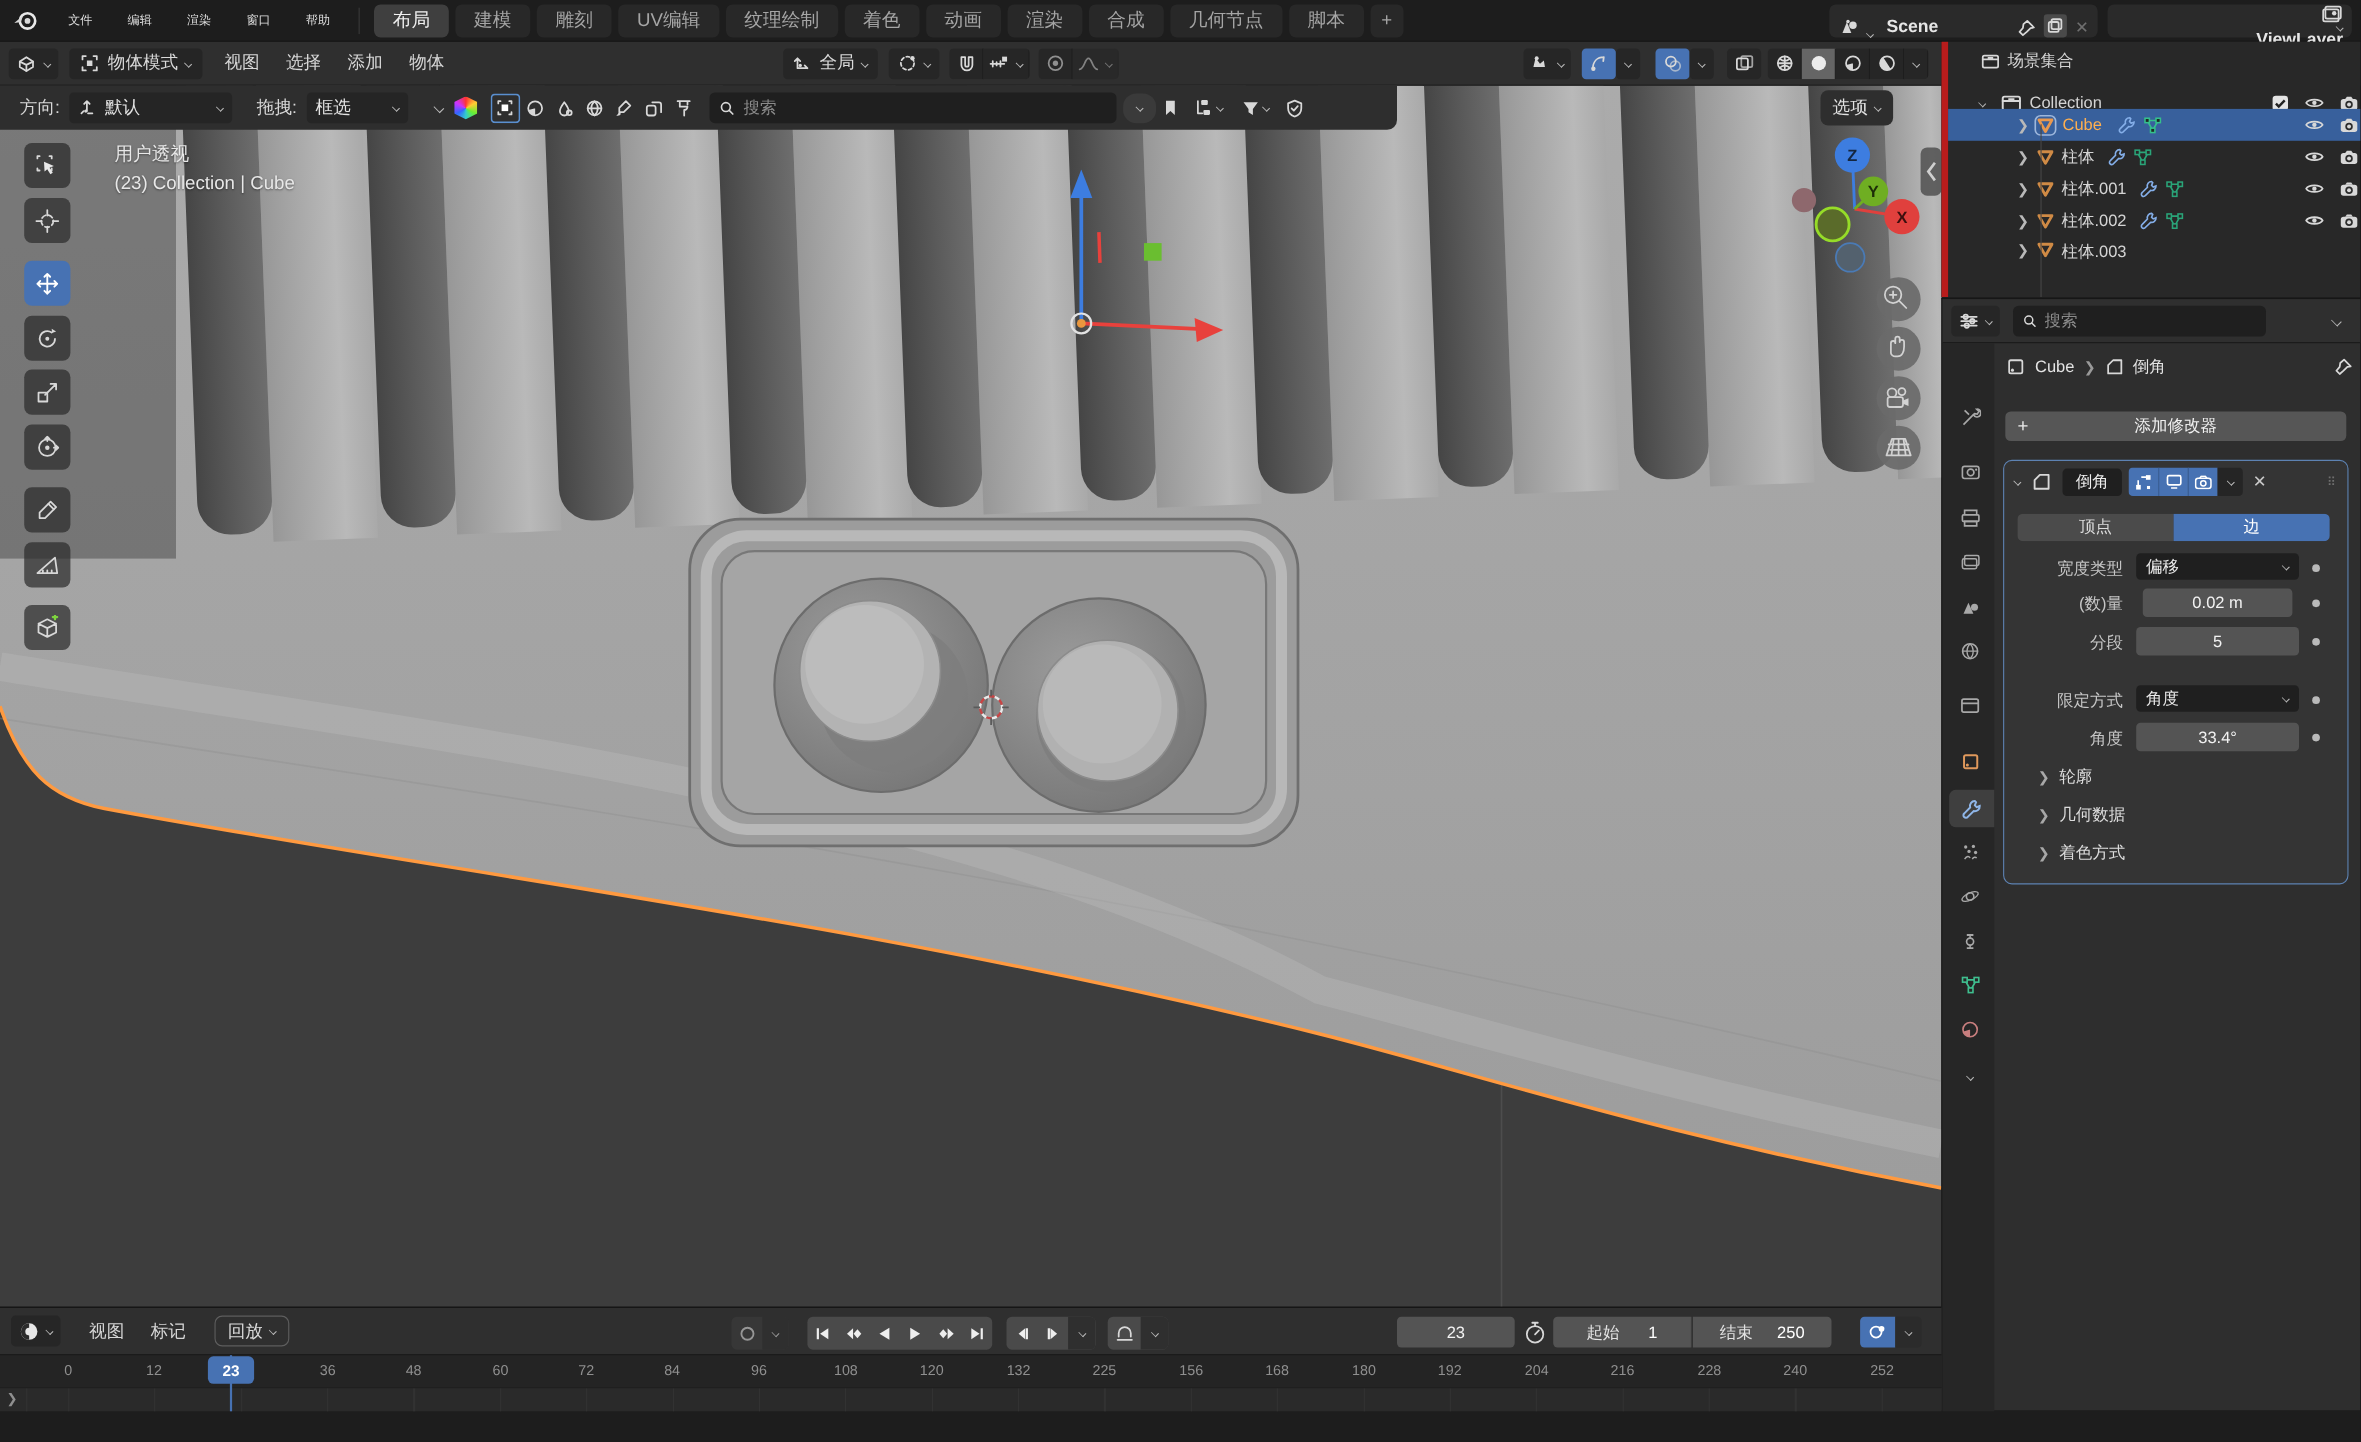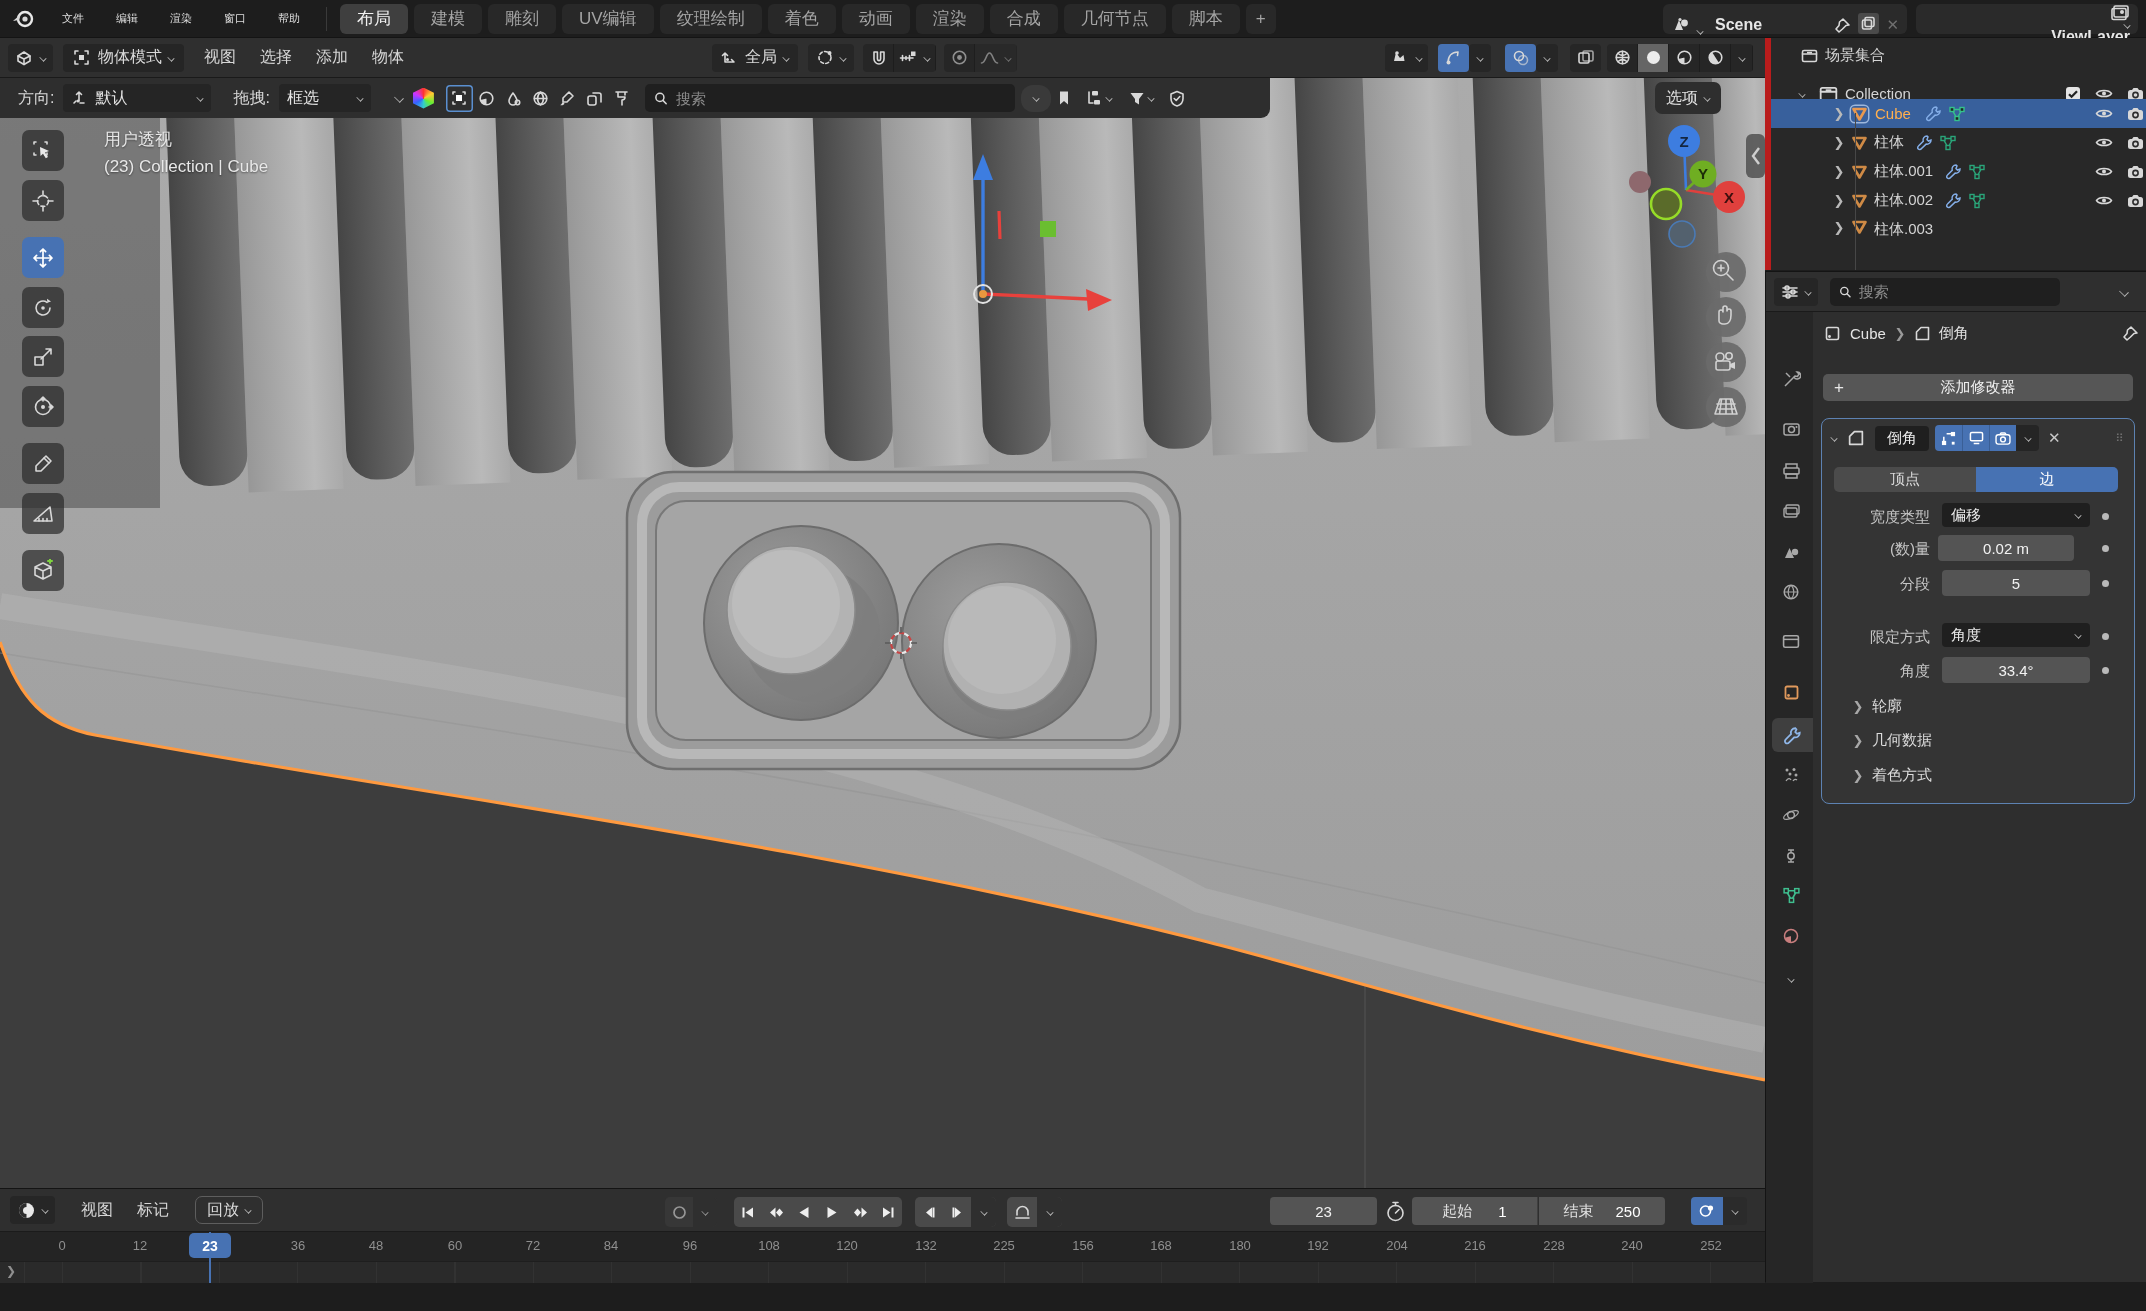--- a/index.html
+++ b/index.html
@@ -996,21 +996,21 @@
       </div>
 
       <div class="lbl rlab" style="left:0;top:89px;width:108px;">宽度类型</div>
       <div class="ddl" style="left:120px;top:84px;width:148px;">
           <span>偏移</span>
           <span class="cv sm"></span>
         </div>
       <div class="dot" style="left:280px;top:94px;"></div>
 
       <div class="lbl rlab" style="left:0;top:121px;width:108px;">(数)量</div>
-      <div class="val" style="left:116px;top:116px;width:136px;">0.02 m</div>
+      <div class="val" style="left:126px;top:116px;width:136px;">0.02 m</div>
       <div class="dot" style="left:280px;top:126px;"></div>
 
       <div class="lbl rlab" style="left:0;top:156px;width:108px;">分段</div>
       <div class="val" style="left:120px;top:151px;width:148px;">5</div>
       <div class="dot" style="left:280px;top:161px;"></div>
 
       <div class="lbl rlab" style="left:0;top:209px;width:108px;">限定方式</div>
       <div class="ddl" style="left:120px;top:204px;width:148px;">
           <span>角度</span>
           <span class="cv sm"></span>

